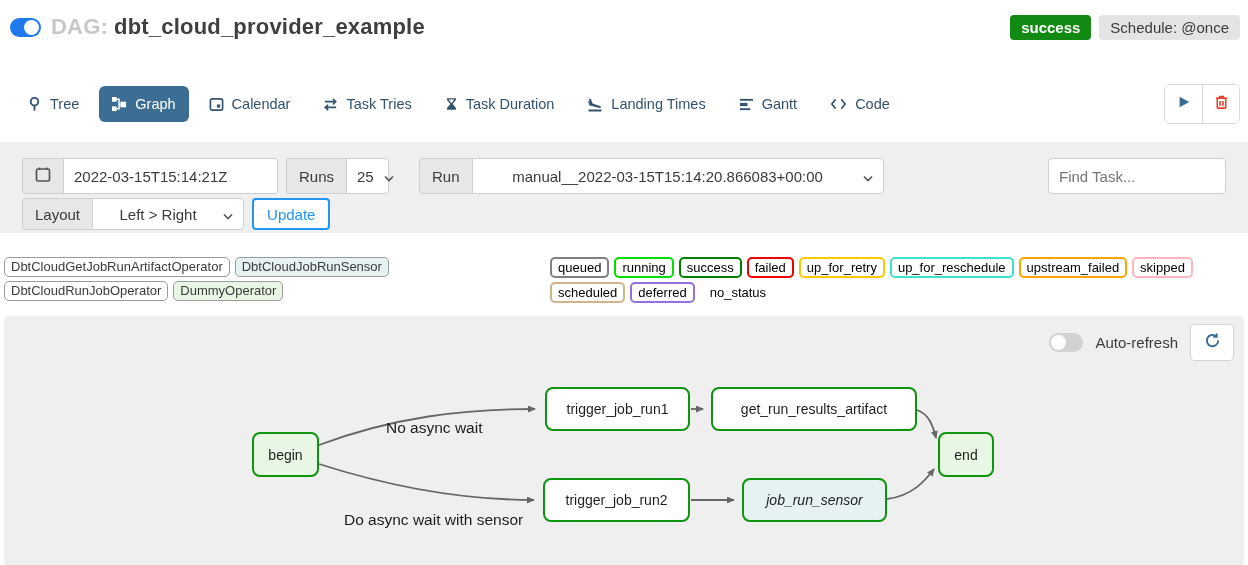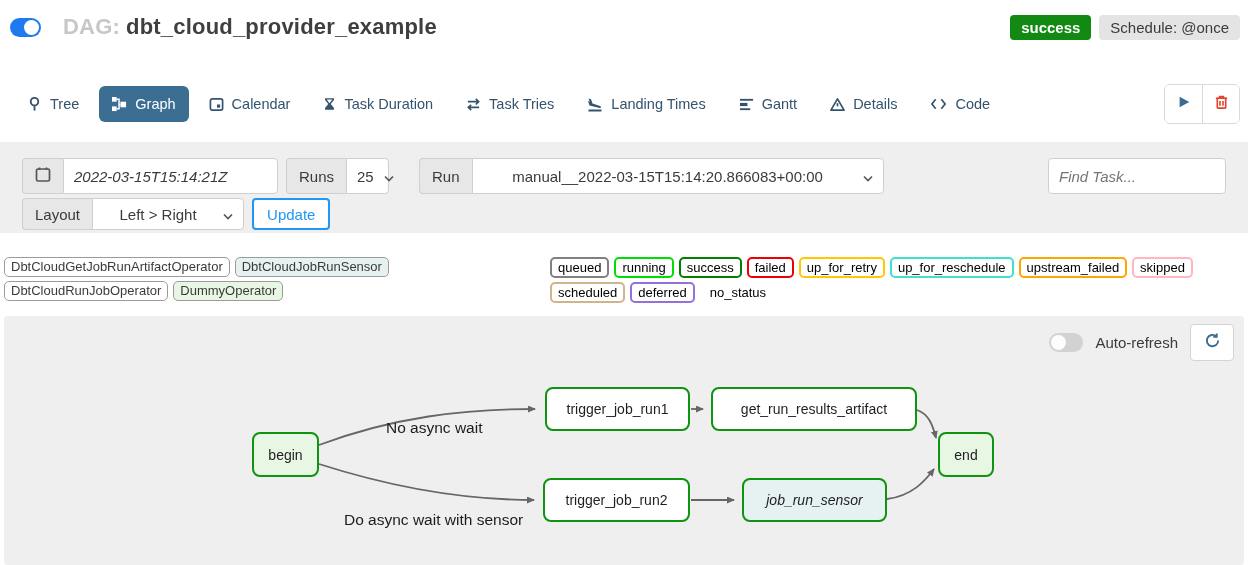--- a/index.html
+++ b/index.html
@@ -4,21 +4,21 @@
 <style>
   * { margin:0; padding:0; box-sizing:border-box; }
   html,body { background:#fff; }
   .page {
     position:relative; width:1248px; height:565px; overflow:hidden;
     background:#fff; font-family:"Liberation Sans", sans-serif; color:#3b3b3b;
   }
 
   
   .header { position:absolute; left:10px; top:14px; right:8px; display:flex; justify-content:space-between; align-items:center; }
-  .header-left { display:flex; align-items:center; gap:22px; }
+  .header-left { display:flex; align-items:center; gap:10px; }
   .toggle { width:31px; height:19px; border-radius:10px; background:#1f7af0; position:relative; cursor:pointer; }
   .toggle .knob { position:absolute; top:2px; right:2px; width:15px; height:15px; border-radius:50%; background:#fff; }
   .dag-title { font-size:22px; font-weight:bold; color:#403f3e; letter-spacing:.2px; }
   .dag-title .prefix { color:#c9c7c5; font-weight:bold; margin-right:6px; }
   .header-right { display:flex; gap:8px; align-items:center; }
   .badge { font-size:15px; padding:4px 11px; border-radius:4px; background:#e4e4e4; color:#3b3b3b; white-space:nowrap; }
   .badge.success { background:#128912; color:#fff; font-weight:bold; }
 
   
   .tabs { position:absolute; left:14px; top:84px; right:8px; display:flex; align-items:center; gap:7px; }
@@ -35,21 +35,21 @@
   .filterbar { position:absolute; left:0; top:142px; width:1248px; height:91px; background:#efefef; padding:16px 22px 0 22px; }
   .frow { display:flex; align-items:stretch; }
   .frow1 { height:36px; }
   .frow2 { height:32px; margin-top:4px; }
   .group { display:flex; align-items:stretch; }
   .addon { display:flex; align-items:center; justify-content:center; background:#e7e7e7;
            border:1px solid #cfcfcf; border-right:none; border-radius:4px 0 0 4px;
            font-size:15px; padding:0 12px; color:#3b3b3b; }
   .ctl { background:#fff; border:1px solid #cfcfcf; border-radius:0 4px 4px 0; font-size:15px;
          color:#3b3b3b; display:flex; align-items:center; padding:0 10px; font-family:"Liberation Sans",sans-serif; }
-  input.ctl { outline:none;font-style:italic; }
+  input.ctl { outline:none; }
   .select { justify-content:space-between; gap:10px; cursor:pointer; }
   .standalone { border-radius:4px; }
   .update-btn { margin-left:8px; background:#fff; border:2px solid #2196f3; color:#2196f3;
                 border-radius:4px; font-size:15px; padding:0 13px; display:flex; align-items:center; cursor:pointer; }
 
   
   .legend { position:absolute; left:4px; top:257px; right:4px; display:flex; }
   .legend-ops { width:546px; display:flex; flex-wrap:wrap; gap:4px 5px; align-content:flex-start; }
   .legend-sts { flex:1; display:flex; flex-wrap:wrap; gap:4px 5px; align-content:flex-start; }
   .op-badge { border:1.5px solid #9b9b9b; border-radius:5px; font-size:13px; padding:1px 6px 2px; color:#3b3b3b; background:#fff; white-space:nowrap; }
@@ -131,62 +131,53 @@
       <span>
           <svg width="15" height="16" viewBox="0 0 16 16" fill="none" stroke="currentColor" stroke-width="1.8">
             <rect x="1.5" y="2.5" width="13" height="12" rx="2"></rect>
             <rect x="8.5" y="8.5" width="3.4" height="3.4" fill="currentColor" stroke="none"></rect>
           </svg>
         </span>
       <span>Calendar</span>
     </div>
     <div class="tab">
       <span>
-          <svg width="13" height="16" viewBox="0 0 16 16" fill="currentColor">
-            <path d="M2.5 1 H13.5 V3 L9.5 8 L13.5 13 V15 H2.5 V13 L6.5 8 L2.5 3 Z M4.5 2.6 L8 7 L11.5 2.6 Z" fill-rule="evenodd"></path>
-          </svg>
-        </span>
-      <span>Task Duration</span>
-    </div>
-    <div class="tab">
-      <span>
           <svg width="15" height="15" viewBox="0 0 16 16" fill="none" stroke="currentColor" stroke-width="1.8">
             <path d="M2 5 H13 M10.5 2 L13.5 5 L10.5 8"></path>
             <path d="M14 11 H3 M5.5 8.5 L2.5 11 L5.5 14"></path>
           </svg>
         </span>
       <span>Task Tries</span>
+    </div>
+    <div class="tab">
+      <span>
+          <svg width="13" height="16" viewBox="0 0 16 16" fill="currentColor">
+            <path d="M2.5 1 H13.5 V3 L9.5 8 L13.5 13 V15 H2.5 V13 L6.5 8 L2.5 3 Z M4.5 2.6 L8 7 L11.5 2.6 Z" fill-rule="evenodd"></path>
+          </svg>
+        </span>
+      <span>Task Duration</span>
     </div>
     <div class="tab">
       <span>
           <svg width="16" height="16" viewBox="0 0 16 16">
             <path d="M1.5 14.5 H14.5" stroke="currentColor" stroke-width="2"></path>
             <path d="M1.5 2.5 L4 3.2 L5.5 7.5 L13 10 C14.5 10.5 14.2 12.3 12.8 12 L2.5 9.5 L1 5 L2.5 5.6 L3.3 7 Z" fill="currentColor"></path>
           </svg>
         </span>
       <span>Landing Times</span>
     </div>
     <div class="tab">
       <span>
           <svg width="15" height="15" viewBox="0 0 16 16" stroke="currentColor" fill="none">
             <path d="M1 3 H15" stroke-width="2"></path>
             <path d="M1 8 H9" stroke-width="3.4"></path>
             <path d="M1 13 H12" stroke-width="2"></path>
           </svg>
         </span>
       <span>Gantt</span>
-    </div>
-    <div class="tab">
-      <span>
-          <svg width="15" height="15" viewBox="0 0 16 16" fill="none" stroke="currentColor" stroke-width="1.8">
-            <path d="M8 2 L15 14 H1 Z" stroke-linejoin="round"></path>
-            <path d="M8 6.5 V10"></path>
-          </svg>
-        </span>
-      <span>Details</span>
     </div>
     <div class="tab">
       <span>
           <svg width="17" height="14" viewBox="0 0 18 14" fill="none" stroke="currentColor" stroke-width="1.8">
             <path d="M6 2 L2 7 L6 12"></path>
             <path d="M12 2 L16 7 L12 12"></path>
           </svg>
         </span>
       <span>Code</span>
     </div>

